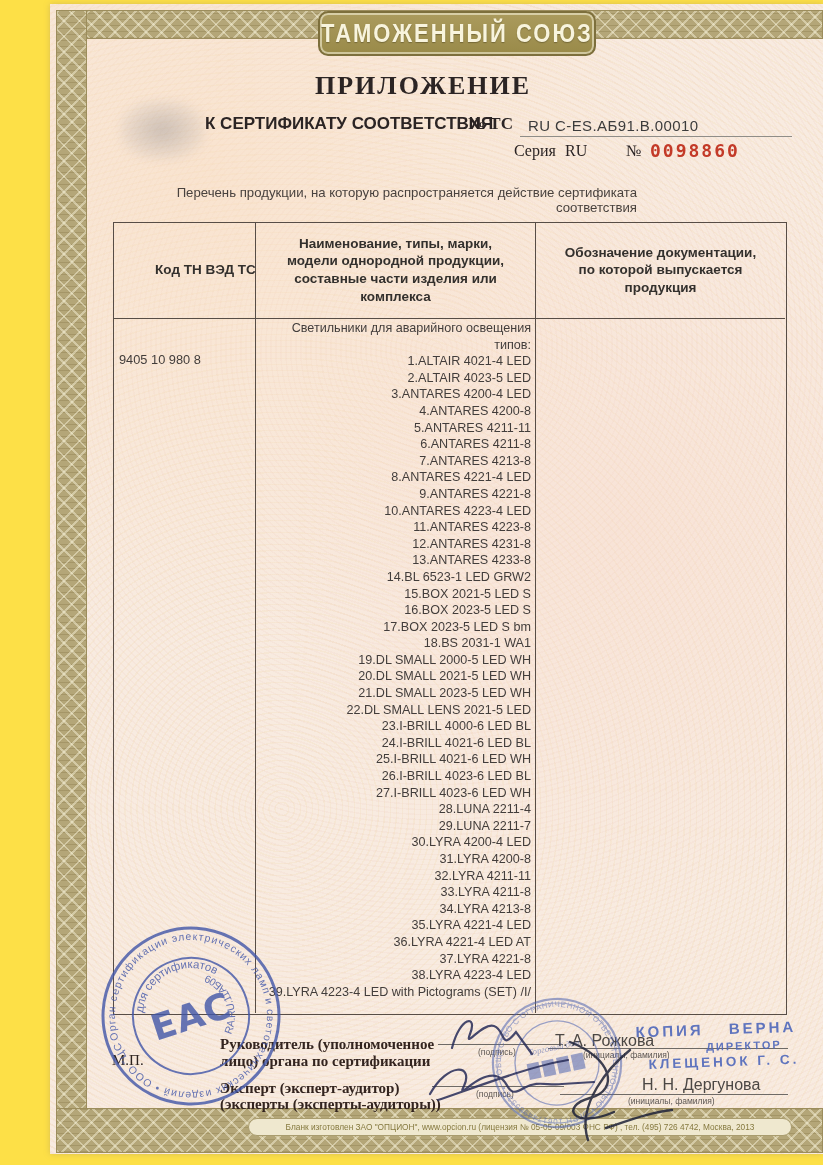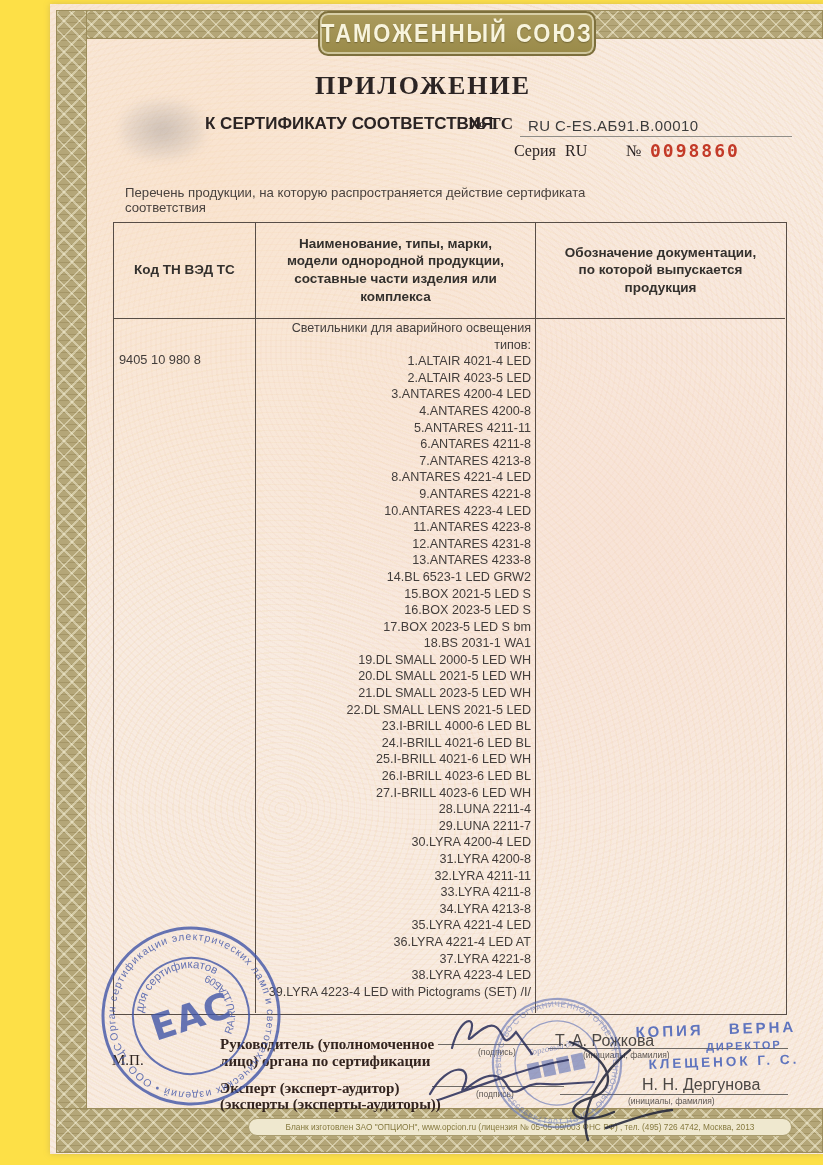--- a/index.html
+++ b/index.html
@@ -41,31 +41,31 @@
   .cert-no{position:absolute;left:528px;top:117px;z-index:3;font-size:15px;color:#3c3c3c;letter-spacing:.4px;}
   .cert-line{position:absolute;left:520px;top:136px;width:272px;height:0;border-top:1px solid #8f8d88;z-index:2;}
   .series-label{position:absolute;left:514px;top:142px;font-family:"Liberation Serif",serif;font-size:16px;color:#2b2424;z-index:2;}
   .series-value{position:absolute;left:565px;top:142px;font-family:"Liberation Serif",serif;font-size:16px;color:#2b2424;z-index:2;}
   .num-sign{position:absolute;left:626px;top:142px;font-family:"Liberation Serif",serif;font-size:16px;color:#2b2424;z-index:2;}
   .form-number{position:absolute;left:650px;top:140px;z-index:2;font-family:"DejaVu Sans Mono",monospace;
     font-weight:bold;font-size:18px;letter-spacing:2px;color:#c33a28;}
   .blur-mark{position:absolute;left:120px;top:100px;width:85px;height:60px;z-index:1;
     background:radial-gradient(ellipse at center, rgba(125,125,132,.35), rgba(150,150,158,.14) 60%, transparent 80%);
     filter:blur(5px);}
-  .caption{position:absolute;left:125px;top:185px;width:512px;text-align:left;z-index:2;
+  .caption{position:absolute;left:125px;top:185px;width:512px;text-align:right;z-index:2;
     font-size:13.2px;color:#49423e;}
   
   .tframe{position:absolute;left:113px;top:222px;width:672px;height:791px;border:1.5px solid #574d46;z-index:2;}
   .vline{position:absolute;top:222px;height:791px;width:0;border-left:1.2px solid #574d46;z-index:2;}
   .vline1{left:255px;} .vline2{left:535px;}
   .hline{position:absolute;left:113px;top:318px;width:672px;height:0;border-top:1.2px solid #574d46;z-index:2;}
   .hcell{position:absolute;top:222px;height:96px;display:flex;align-items:center;justify-content:center;
     text-align:center;font-weight:bold;font-size:13.5px;line-height:1.3;color:#33302d;
     white-space:pre-line;z-index:2;}
-  .hcell1{left:115px;width:139px;}
+  .hcell1{left:115px;width:139px;padding-left:21px;}
   .hcell2{left:257px;width:277px;}
   .hcell3{left:537px;width:247px;}
   .code-cell{position:absolute;left:119px;top:352px;width:132px;font-size:12.8px;color:#423d3b;z-index:2;}
   .products{position:absolute;left:263px;top:320px;width:268px;z-index:2;
     font-size:12.6px;line-height:16.6px;color:#423d3b;text-align:right;}
   .prod-line{white-space:nowrap;}
   #product-list .prod-line{padding-left:4px;}
   
   .mp{position:absolute;left:112px;top:1052px;font-family:"Liberation Serif",serif;font-weight:normal;
     font-size:15px;color:#2e2420;z-index:4;}

